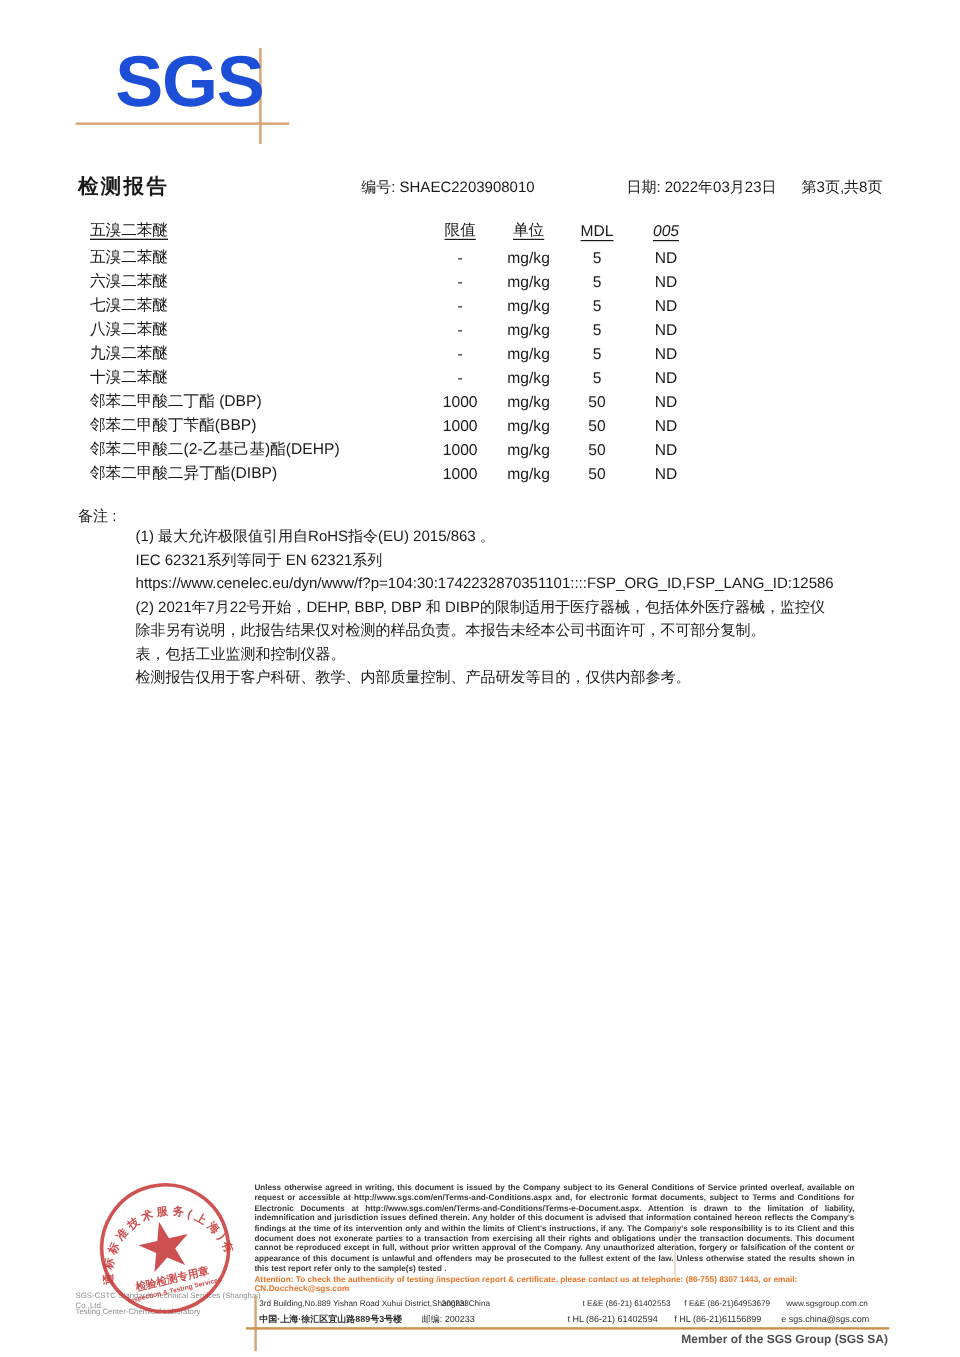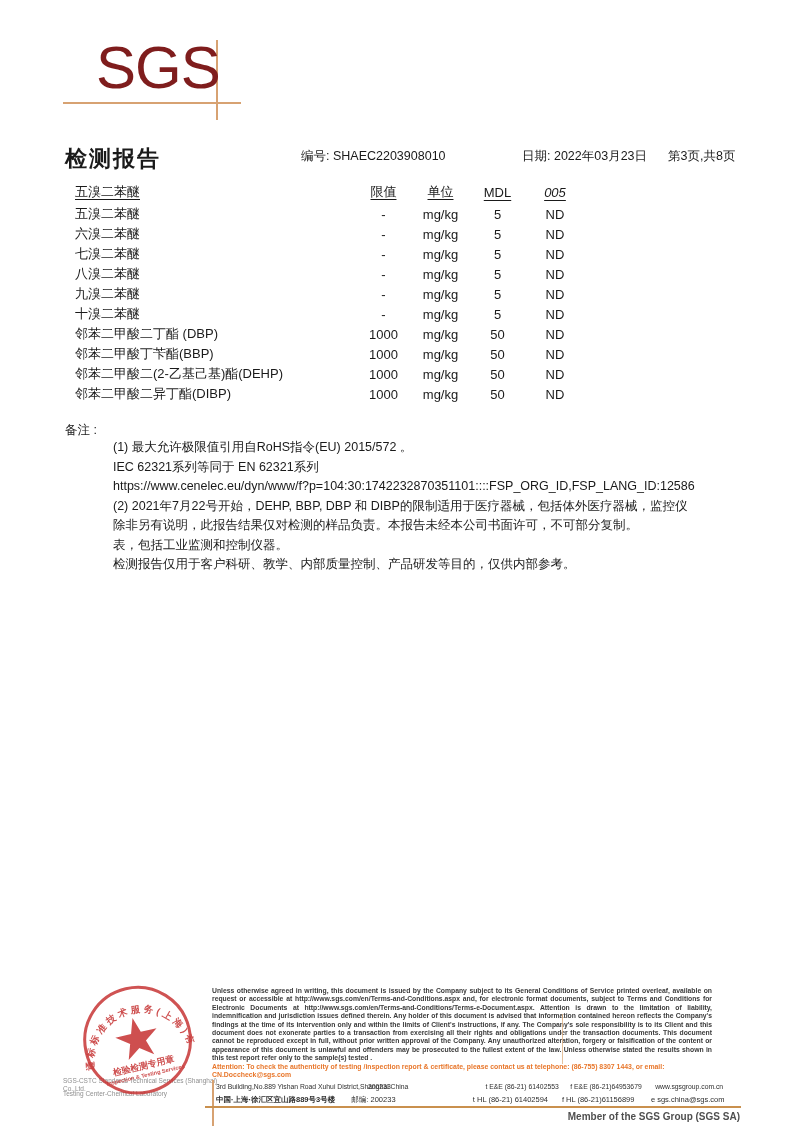--- a/index.html
+++ b/index.html
@@ -5,28 +5,28 @@
   * { margin:0; padding:0; box-sizing:border-box; }
   html,body { background:#e9e9e9; }
   body { font-family:"Liberation Sans","DejaVu Sans",sans-serif; }
   .page {
     position:relative; width:800px; height:1131px; margin:0 auto;
     background:#ffffff; overflow:hidden; color:#1a1a1a;
   }
   
   .logo-text {
     position:absolute; left:96px; top:38px;
-    font-size:60px; font-weight:normal; color:#7f1d1d;
+    font-size:60px; font-weight:bold; color:#1d4ed8;
     letter-spacing:-1px; line-height:1;
   }
   .logo-hline { position:absolute; left:63px; top:102px; width:178px; height:2px; background:#d7a272; }
   .logo-vline { position:absolute; left:216px; top:40px; width:2px; height:80px; background:#d7a272; }
   
   .title-row { position:absolute; left:65px; top:144px; width:690px; height:24px; }
-  .doc-title { position:absolute; left:0; top:0; font-size:22px; font-weight:bold; letter-spacing:2px; }
+  .doc-title { position:absolute; left:0; top:0; font-size:17px; font-weight:bold; letter-spacing:2px; }
   .meta { position:absolute; top:4px; font-size:12.5px; white-space:nowrap;margin-left:19px; }
   .meta-no   { left:217px; }
   .meta-date { left:438px;text-align:right; }
   .meta-page { left:584px; }
   
   .tbl { position:absolute; left:65px; top:180px; width:519px; }
   .t-row { display:grid; grid-template-columns:290px 57px 57px 57px 58px; height:20px; align-items:center; font-size:13px; }
   .t-row.head { height:24px; }
   .t-item { padding-left:10px; text-align:left; white-space:nowrap; }
   .t-c { text-align:center; }
@@ -154,21 +154,21 @@
       <span class="t-c">1000</span>
       <span class="t-c">mg/kg</span>
       <span class="t-c">50</span>
       <span class="t-c">ND</span>
     </div>
   </div>
 
   <div class="notes">
     <span class="notes-label">备注 :</span>
     <div class="notes-lines">
-      <div class="note-line">(1) 最大允许极限值引用自RoHS指令(EU) 2015/572 。</div>
+      <div class="note-line">(1) 最大允许极限值引用自RoHS指令(EU) 2015/863 。</div>
       <div class="note-line">IEC 62321系列等同于 EN 62321系列</div>
       <div class="note-line">https://www.cenelec.eu/dyn/www/f?p=104:30:1742232870351101::::FSP_ORG_ID,FSP_LANG_ID:12586</div>
       <div class="note-line">(2) 2021年7月22号开始，DEHP, BBP, DBP 和 DIBP的限制适用于医疗器械，包括体外医疗器械，监控仪</div>
       <div class="note-line">除非另有说明，此报告结果仅对检测的样品负责。本报告未经本公司书面许可，不可部分复制。</div>
       <div class="note-line">表，包括工业监测和控制仪器。</div>
       <div class="note-line">检测报告仅用于客户科研、教学、内部质量控制、产品研发等目的，仅供内部参考。</div>
     </div>
   </div>
 
   <div class="company-gray cg1">SGS-CSTC Standards Technical Services (Shanghai) Co.,Ltd.</div>

